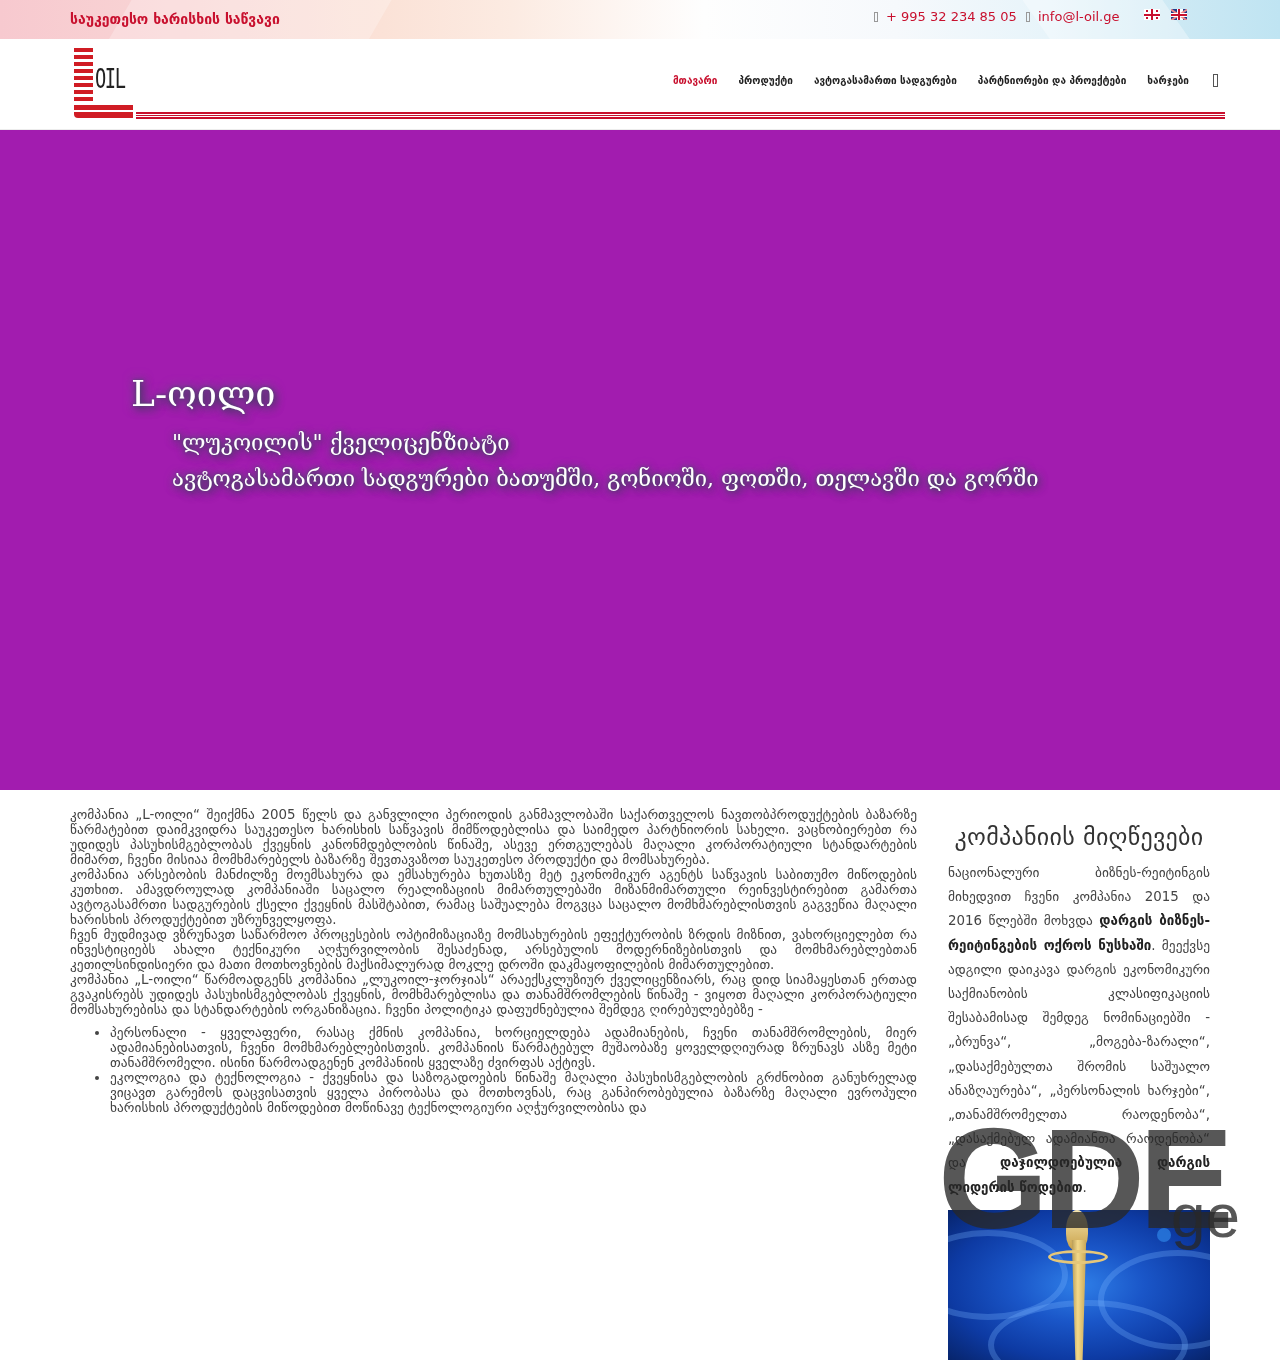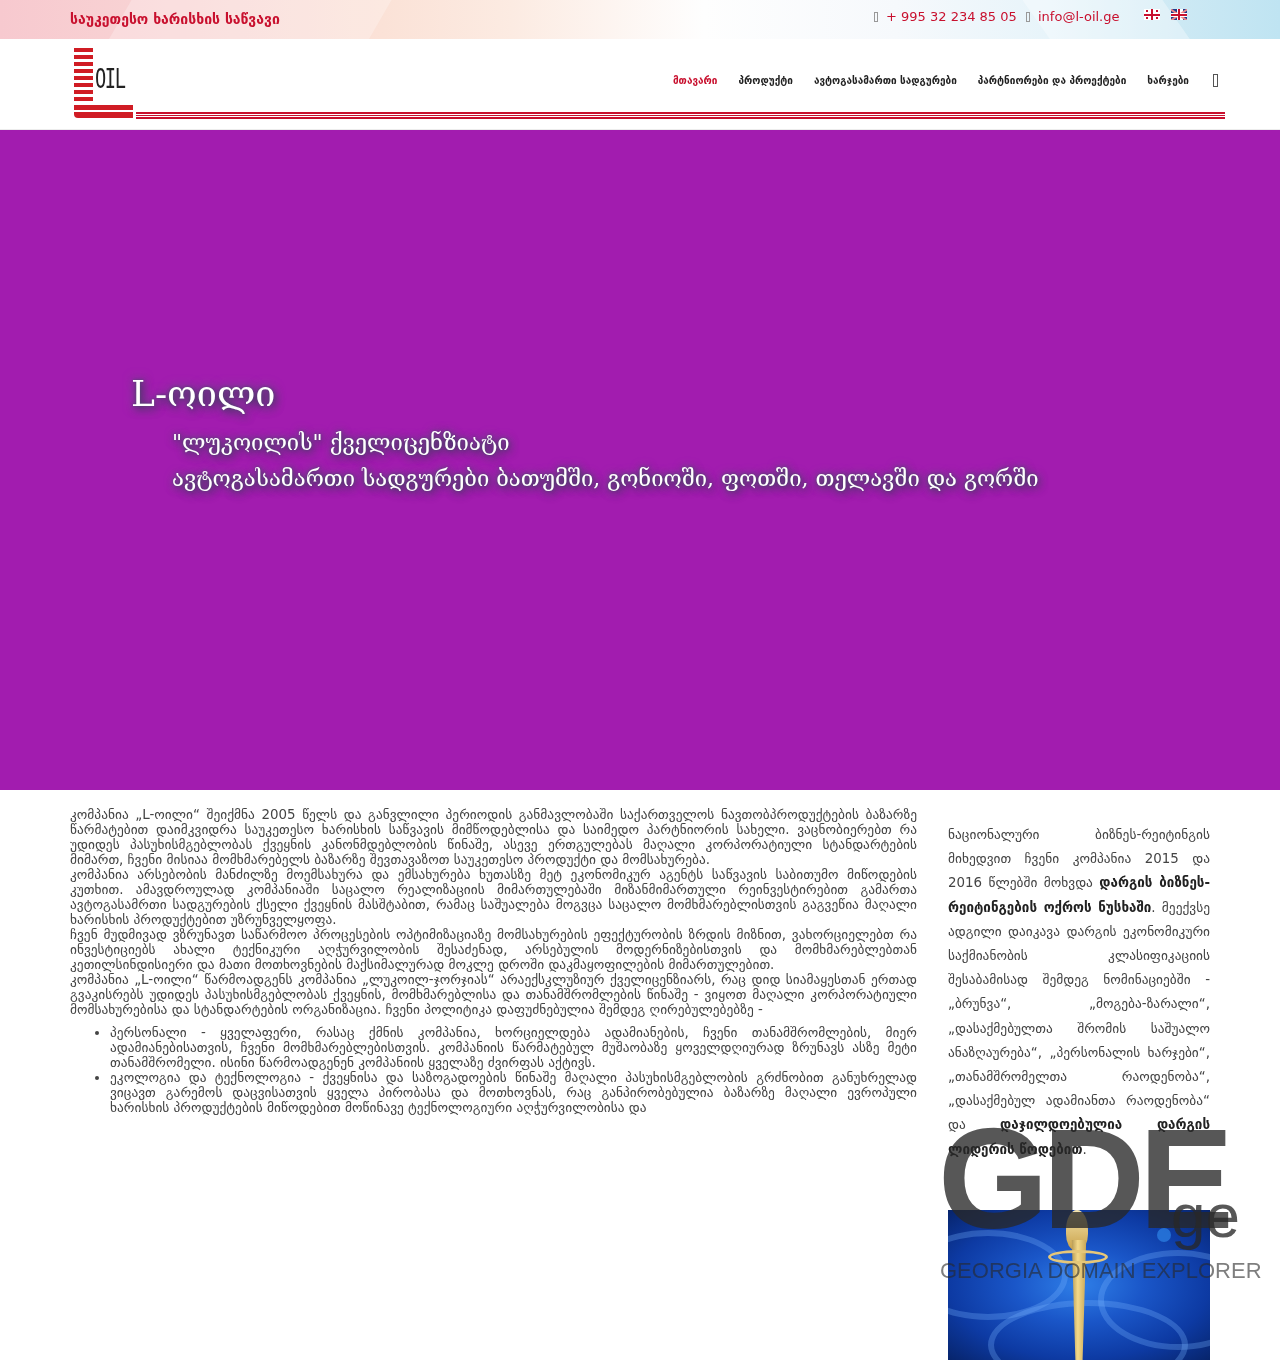--- a/index.html
+++ b/index.html
@@ -170,30 +170,30 @@
   <p>კომპანია არსებობის მანძილზე მოემსახურა და ემსახურება ხუთასზე მეტ ეკონომიკურ აგენტს საწვავის საბითუმო მიწოდების კუთხით. ამავდროულად კომპანიაში საცალო რეალიზაციის მიმართულებაში მიზანმიმართული რეინვესტირებით გამართა ავტოგასამრთი სადგურების ქსელი ქვეყნის მასშტაბით, რამაც საშუალება მოგვცა საცალო მომხმარებლისთვის გაგვეწია მაღალი ხარისხის პროდუქტებით უზრუნველყოფა.</p>
   <p>ჩვენ მუდმივად ვზრუნავთ საწარმოო პროცესების ოპტიმიზაციაზე მომსახურების ეფექტურობის ზრდის მიზნით, ვახორციელებთ რა ინვესტიციებს ახალი ტექნიკური აღჭურვილობის შესაძენად, არსებულის მოდერნიზებისთვის და მომხმარებლებთან კეთილსინდისიერი და მათი მოთხოვნების მაქსიმალურად მოკლე დროში დაკმაყოფილების მიმართულებით.</p>
   <p>კომპანია „L-ოილი“ წარმოადგენს კომპანია „ლუკოილ-ჯორჯიას“ არაექსკლუზიურ ქველიცენზიარს, რაც დიდ სიამაყესთან ერთად გვაკისრებს უდიდეს პასუხისმგებლობას ქვეყნის, მომხმარებლისა და თანამშრომლების წინაშე - ვიყოთ მაღალი კორპორატიული მომსახურებისა და სტანდარტების ორგანიზაცია. ჩვენი პოლიტიკა დაფუძნებულია შემდეგ ღირებულებებზე -</p>
   <ul>
     <li>პერსონალი - ყველაფერი, რასაც ქმნის კომპანია, ხორციელდება ადამიანების, ჩვენი თანამშრომლების, მიერ ადამიანებისათვის, ჩვენი მომხმარებლებისთვის. კომპანიის წარმატებულ მუშაობაზე ყოველდღიურად ზრუნავს ასზე მეტი თანამშრომელი. ისინი წარმოადგენენ კომპანიის ყველაზე ძვირფას აქტივს.</li>
     <li>ეკოლოგია და ტექნოლოგია - ქვეყნისა და საზოგადოების წინაშე მაღალი პასუხისმგებლობის გრძნობით განუხრელად ვიცავთ გარემოს დაცვისათვის ყველა პირობასა და მოთხოვნას, რაც განპირობებულია ბაზარზე მაღალი ევროპული ხარისხის პროდუქტების მიწოდებით მოწინავე ტექნოლოგიური აღჭურვილობისა და</li>
   </ul>
 </main>
 
 <aside class="sidebar">
+  <h3>კომპანიის მიღწევები</h3>
   <div class="text"><span>ნაციონალური ბიზნეს-რეიტინგის მიხედვით ჩვენი კომპანია 2015 და 2016 წლებში მოხვდა </span><b>დარგის ბიზნეს-რეიტინგების ოქროს ნუსხაში</b><span>. მეექვსე ადგილი დაიკავა დარგის ეკონომიკური საქმიანობის კლასიფიკაციის შესაბამისად შემდეგ ნომინაციებში - „ბრუნვა“, „მოგება-ზარალი“, „დასაქმებულთა შრომის საშუალო ანაზღაურება“, „პერსონალის ხარჯები“, „თანამშრომელთა რაოდენობა“, „დასაქმებულ ადამიანთა რაოდენობა“ და </span><b>დაჯილდოებულია დარგის ლიდერის წოდებით</b><span>.</span></div>
 </aside>
 
 <div class="award-img">
   <span class="wave" style="left:-40px;top:20px;width:160px;height:90px"></span>
   <span class="wave" style="left:150px;top:40px;width:160px;height:100px"></span>
   <span class="wave" style="left:40px;top:90px;width:200px;height:90px"></span>
   <span class="flame"></span>
   <span class="torch"></span>
   <span class="cup"></span>
 </div>
 
 <div class="watermark">
   <div class="big">GDE</div>
   <span class="dot"></span>
   <div class="ge">ge</div>
-  <div class="sub">GEORGIA DOMAIN EXPLORER</div>
 </div>
 
 </body></html>

